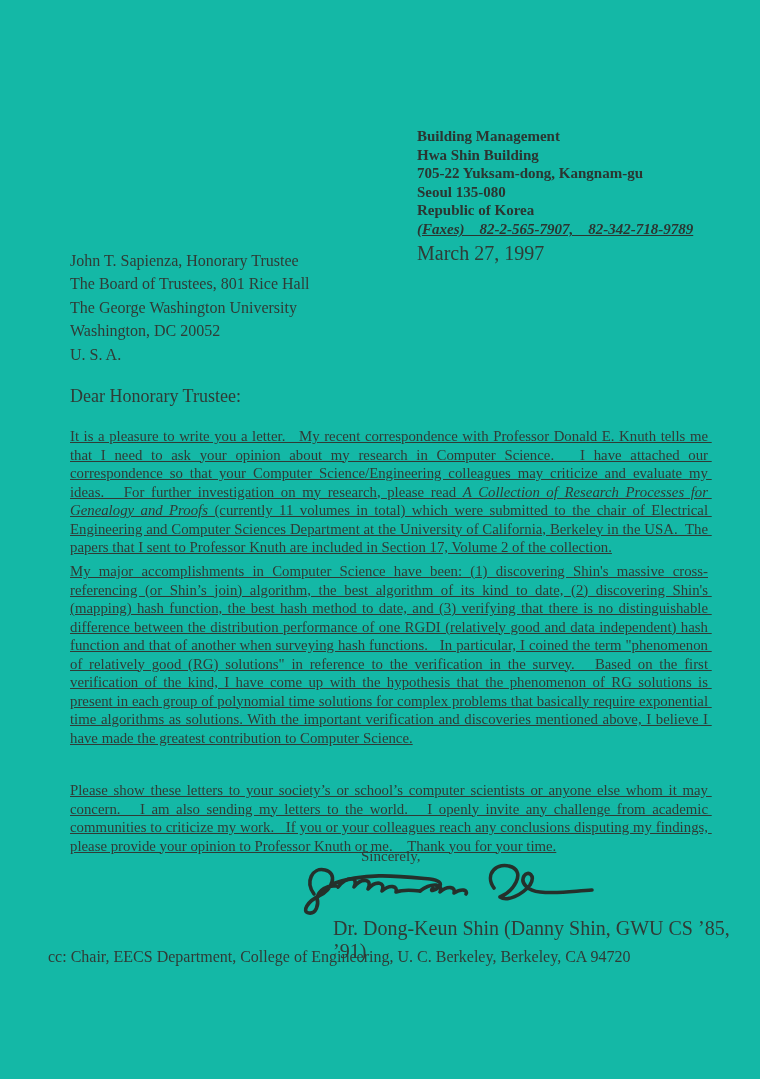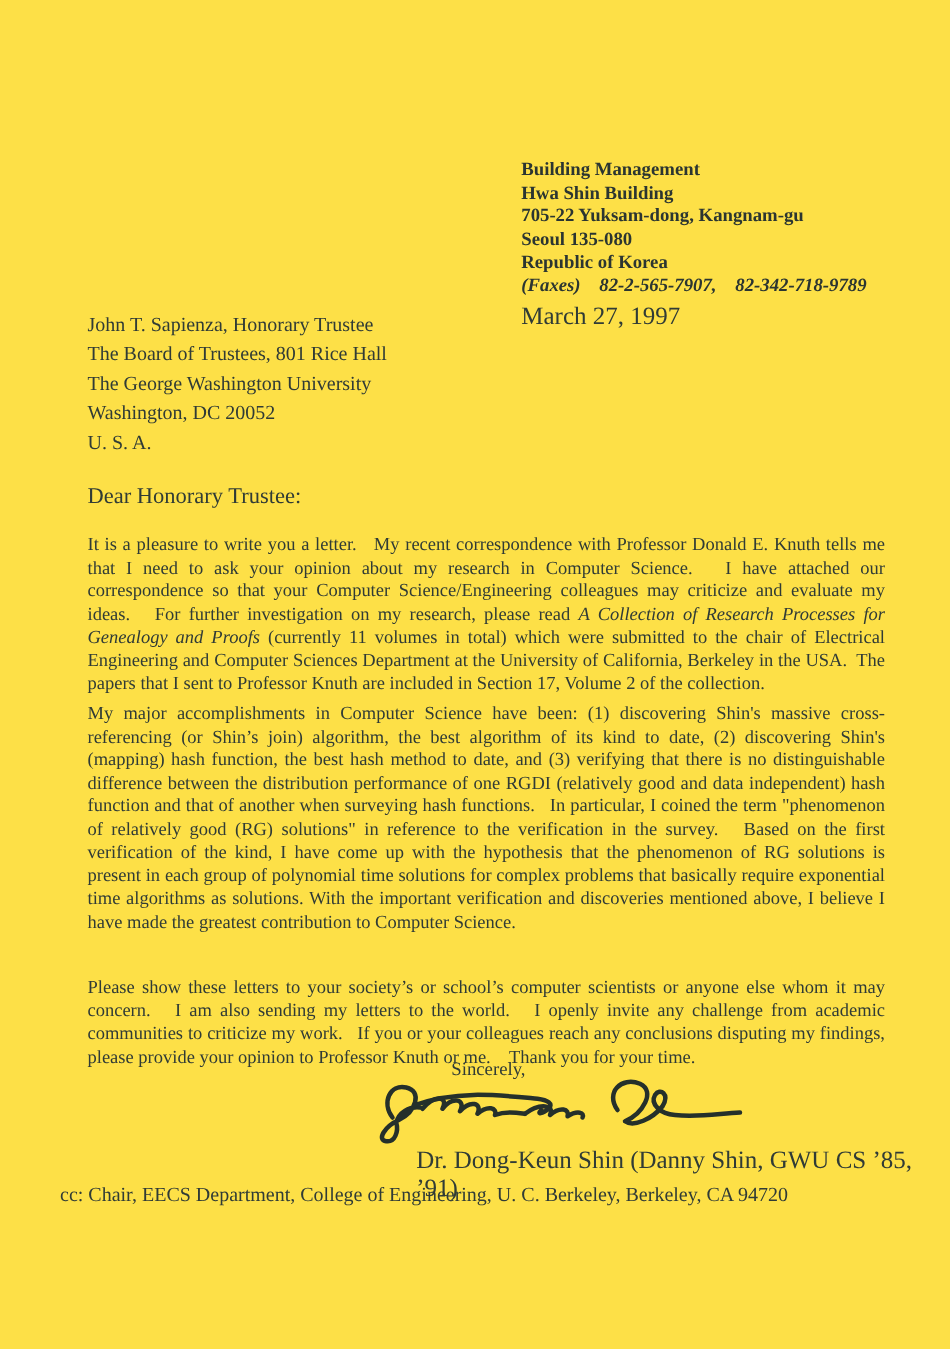--- a/index.html
+++ b/index.html
@@ -4,26 +4,26 @@
 <style>
   html, body {
     margin: 0;
     padding: 0;
     background: #ffffff;
   }
   .page {
     position: relative;
     width: 760px;
     height: 1079px;
-    background: #fde047;
+    background: #14b8a6;
     font-family: "Liberation Serif", "DejaVu Serif", serif;
     color: #303b36;
     overflow: hidden;
   }
-  .pre { white-space: pre-wrap; }
+  .pre { white-space: pre-wrap; text-decoration: underline; }
 
   
   .sender {
     position: absolute;
     left: 417px;
     top: 127px;
     font-weight: bold;
     font-size: 15px;
     line-height: 18.6px;
     color: #2b3531;

